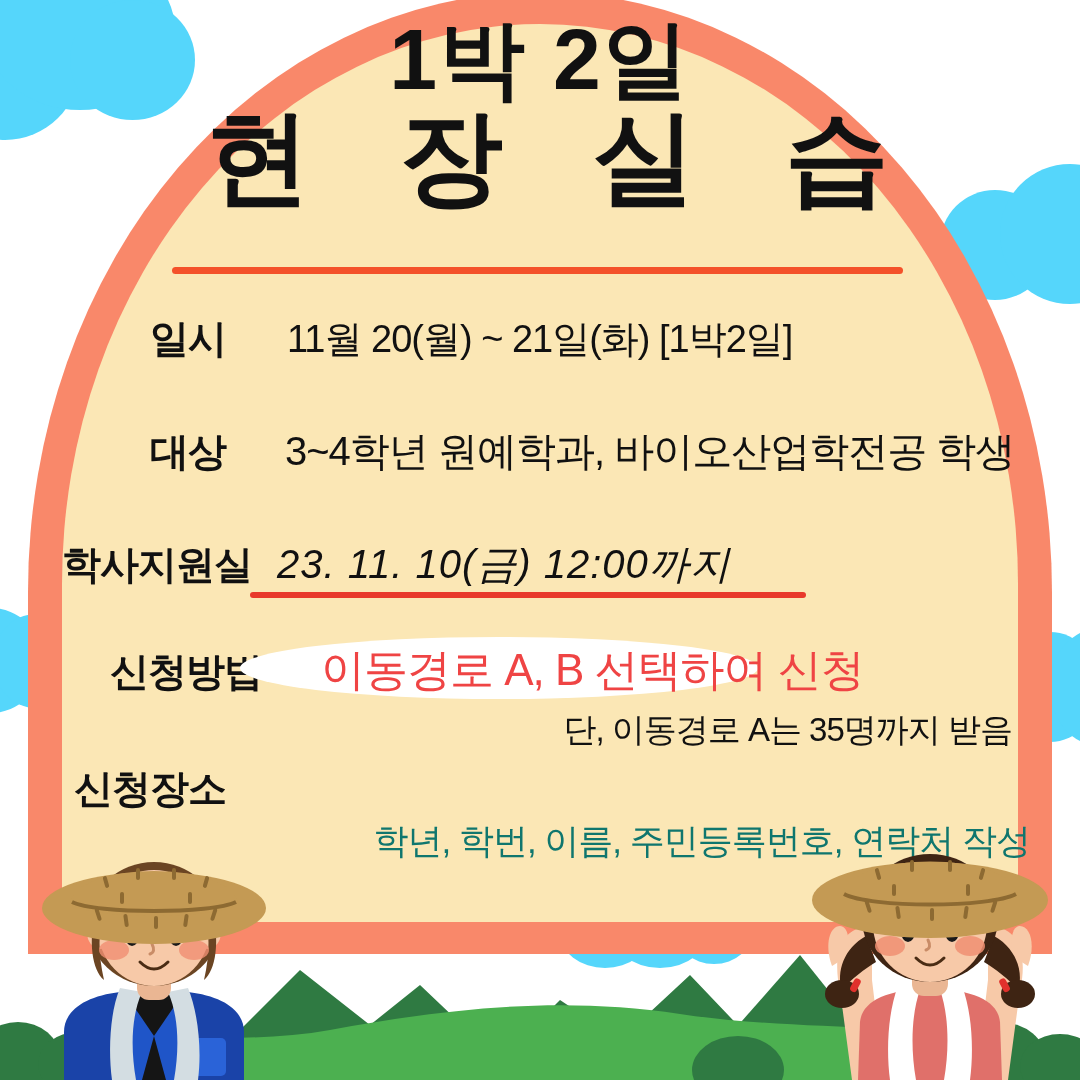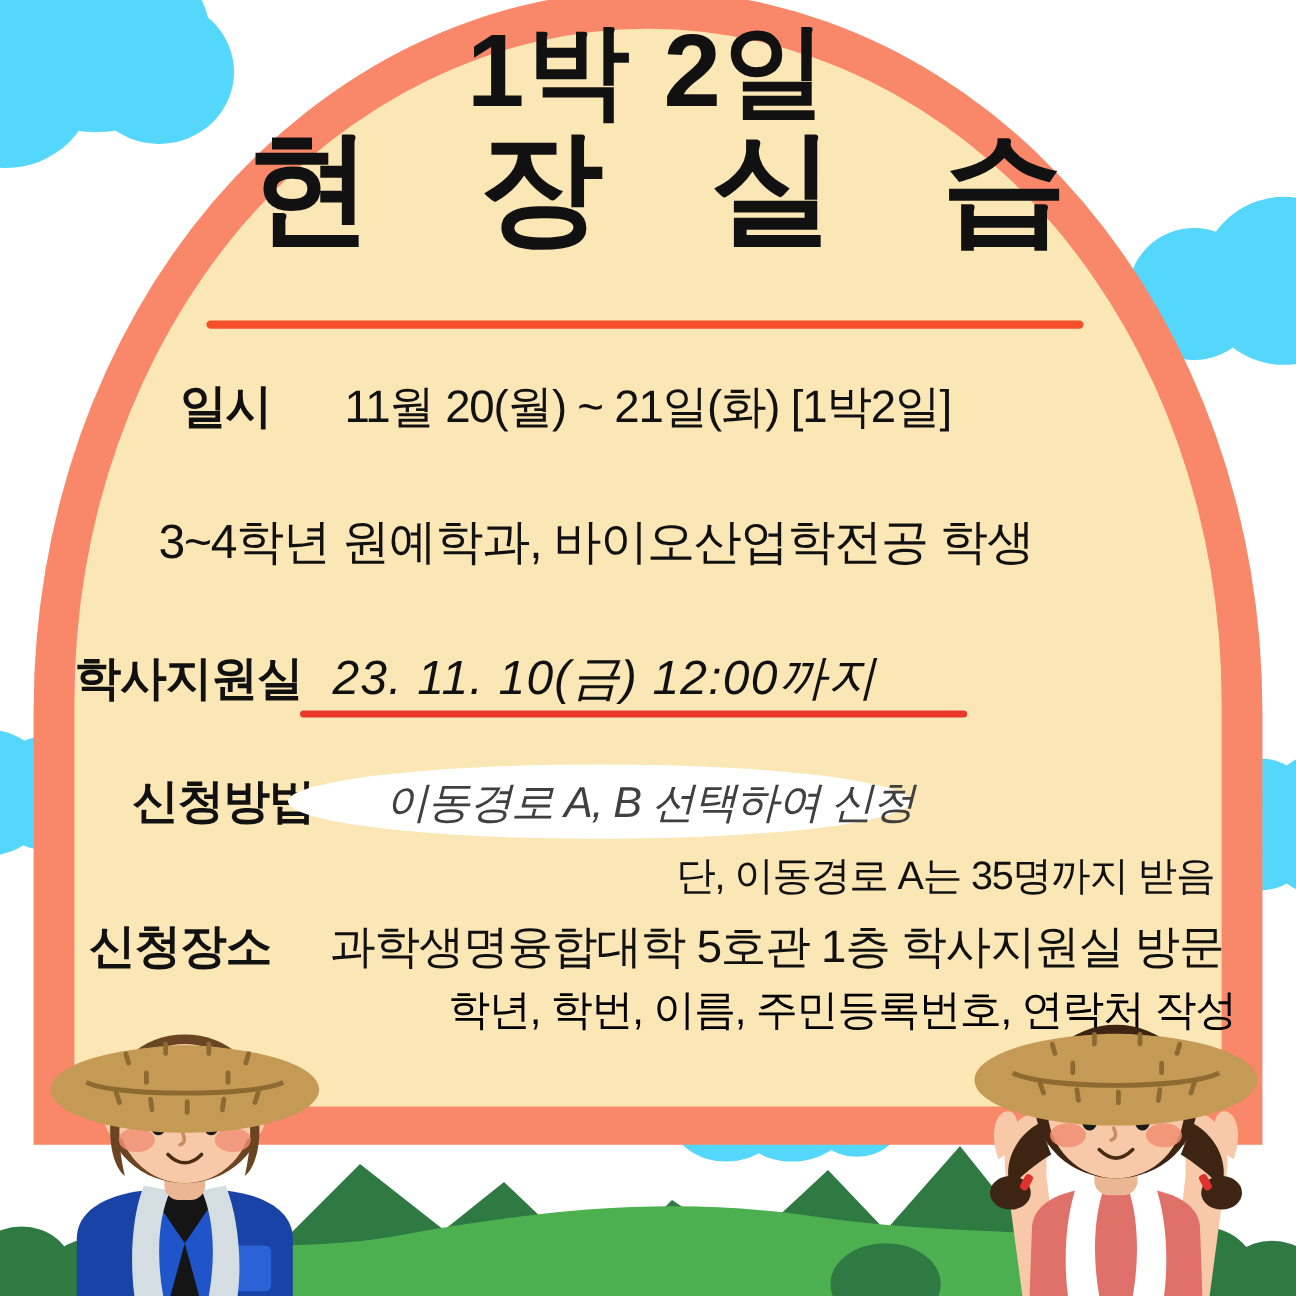--- a/index.html
+++ b/index.html
@@ -109,38 +109,37 @@
   
   #row-method { left: 62px; top: 641px; padding-left: 36px; }
   #row-method .label { width: 164px; margin-right: 8px; }
   #method-ellipse {
     position: absolute; left: 240px; top: 637px;
     width: 518px; height: 62px;
     background: #ffffff; border-radius: 50%;
     z-index: 5;
   }
   #row-method .value {
-    color: #404040; font-size: 36px; position: relative; z-index: 7;
+    color: #ef4444; font-size: 44px; position: relative; z-index: 7;
     padding-left: 20px;
-    font-style: italic;
   }
   #method-note {
     position: absolute; left: 0; top: 708px;
     width: 1012px; text-align: right;
     font-size: 33px; color: #111111; letter-spacing: -1px;
   }
 
   
   #row-place { left: 62px; top: 762px; }
   #row-place .label { width: 164px; margin-right: 18px; }
   #row-place .value { font-size: 38px; }
   #place-note {
     position: absolute; left: 0; top: 818px;
     width: 1030px; text-align: right;
-    font-size: 35px; color: #000000; letter-spacing: -1px;
+    font-size: 35px; color: #0f766e; letter-spacing: -1px;
   }
 
   
   #scene {
     position: absolute; left: 0; top: 930px;
     width: 1080px; height: 150px;
     z-index: 8; overflow: hidden;
   }
   #scene svg { display: block; }
 
@@ -192,39 +191,39 @@
       <div class="title-line2">현 장 실 습</div>
     </div>
     <div id="title-rule"></div>
 
     <div class="row" id="row-date">
       <div class="label">일시</div>
       <div class="value">11월 20(월) ~ 21일(화) [1박2일]</div>
     </div>
 
     <div class="row" id="row-target">
+      <div class="label">대상</div>
       <div class="value value-big">3~4학년 원예학과, 바이오산업학전공 학생</div>
     </div>
 
     <div class="row" id="row-period">
       <div class="label">학사지원실</div>
       <div class="value">23. 11. 10(금) 12:00까지</div>
     </div>
     <div id="period-underline"></div>
 
     <div id="method-ellipse"></div>
     <div class="row" id="row-method">
       <div class="label">신청방법</div>
       <div class="value">이동경로 A, B 선택하여 신청</div>
     </div>
     <div id="method-note">단, 이동경로 A는 35명까지 받음</div>
 
     <div class="row" id="row-place">
       <div class="label">신청장소</div>
-      <div class="value">과학생명융합대학 5호관 1층 학사지원실 방문</div>
     </div>
     <div id="place-note">학년, 학번, 이름, 주민등록번호, 연락처 작성</div>
 
   </div>
 
   <div id="scene">
     <svg width="1080" height="150" viewBox="0 0 1080 150" xmlns="http://www.w3.org/2000/svg">
 
       <path d="M190 150 L300 40 L370 95 L420 55 L520 150 Z" fill="#2f7a42"></path>
       <path d="M480 150 L560 70 L620 110 L690 45 L790 150 Z" fill="#2f7a42"></path>

